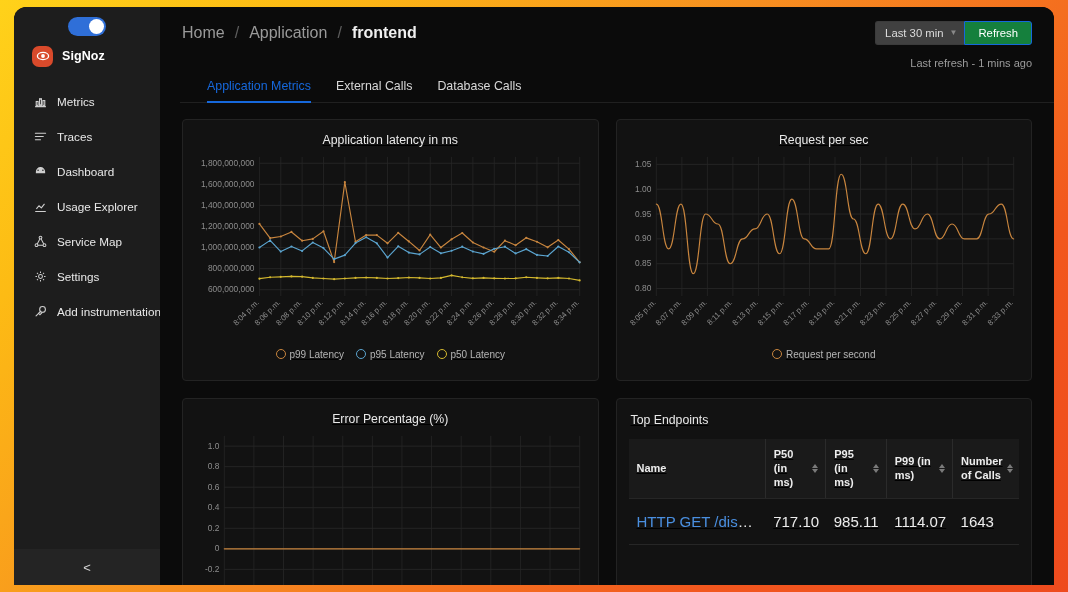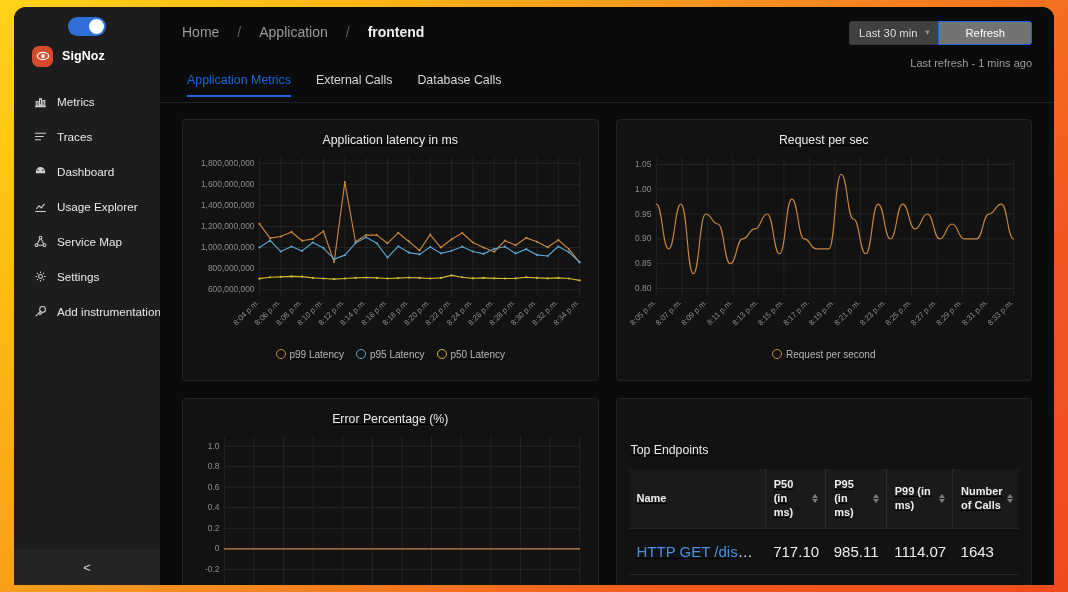--- a/index.html
+++ b/index.html
@@ -116,23 +116,23 @@
 
   #topbar {
     height: 60px;
     flex: 0 0 60px;
     padding: 14px 22px 0 22px;
     display: flex;
     align-items: flex-start;
     justify-content: space-between;
   }
   #breadcrumb {
-    font-size: 14px;
+    font-size: 16px;
     color: #8a8a8a;
-    display: flex; align-items: center; gap: 18px;
+    display: flex; align-items: center; gap: 10px;
     padding-top: 3px;
   }
   #breadcrumb .crumb { color: #9a9a9a; cursor: pointer; }
   #breadcrumb .sep { color: #5e5e5e; }
   #breadcrumb .crumb-current { color: #f0f0f0; font-weight: bold; cursor: default; }
 
   #topbar-right { text-align: right; }
   #time-controls { display: flex; align-items: stretch; justify-content: flex-end; }
   #time-range-select {
     height: 24px;
@@ -143,45 +143,46 @@
     border-radius: 3px 0 0 3px;
     color: #dcdcdc;
     font-size: 11.3px;
     display: flex; align-items: center; gap: 6px;
     padding: 0 7px 0 9px;
     cursor: pointer;
   }
   #time-range-select .chev { color: #8a8a8a; font-size: 8px; line-height: 1; }
   #refresh-button {
     height: 24px;
-    background: #737373;
+    background: #15803d;
     border: 1px solid #1668dc;
     border-radius: 0 3px 3px 0;
     color: #ffffff;
     font-size: 11.3px;
-    padding: 0 26px;
+    padding: 0 13px;
     display: flex; align-items: center; justify-content: center;
     cursor: pointer;
   }
   #last-refresh {
     margin-top: 12px;
     font-size: 11px;
     color: #9c9c9c;
   }
 
   
   #tabs-row {
     flex: 0 0 36px;
     height: 36px;
     padding: 0 27px;
     display: flex;
-    align-items: center;
+    align-items: flex-end;
     gap: 25px;
     border-bottom: 1px solid #202020;
     position: relative;
+    margin-left: 20px;
   }
   .tab {
     font-size: 12.4px;
     color: #d8d8d8;
     padding-bottom: 9px;
     cursor: pointer;
     position: relative;
     white-space: nowrap;
   }
   .tab.active { color: #1668dc; }
@@ -241,21 +242,20 @@
     border-radius: 50%;
     border: 1.6px solid currentColor;
     box-sizing: border-box;
   }
 
   
   .table-heading {
     font-size: 12.3px;
     color: #e9e9e9;
     padding: 4px 2px 12px 2px;
-    margin-top: 30px;
   }
   table.endpoints {
     width: 100%;
     border-collapse: collapse;
     table-layout: fixed;
   }
   table.endpoints thead th {
     background: #1a1a1a;
     color: #ededed;
     font-size: 11px;

